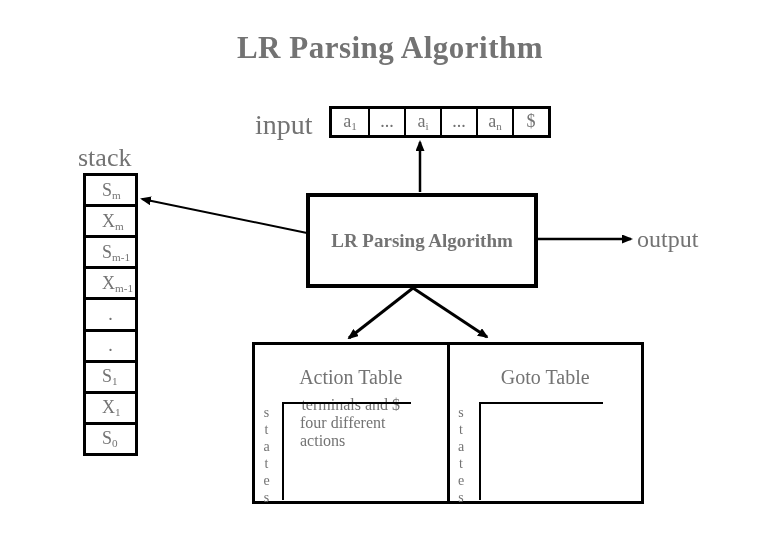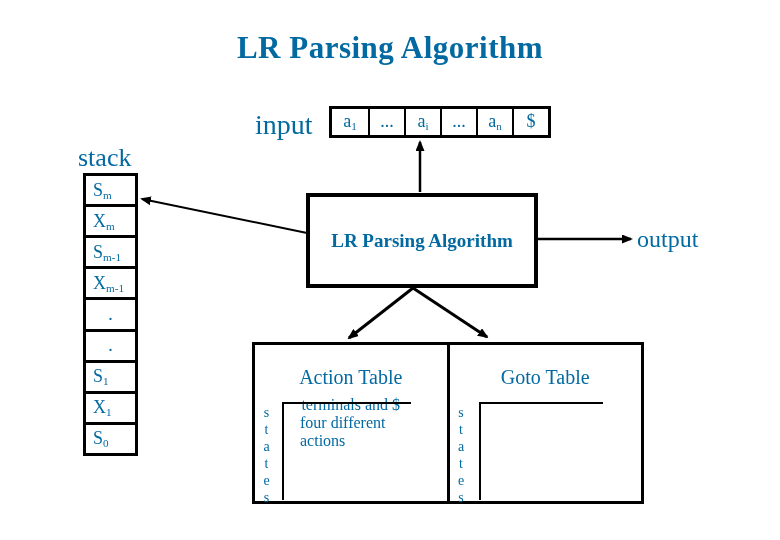--- a/index.html
+++ b/index.html
@@ -1,18 +1,18 @@
 <!DOCTYPE html>
 <html><head>
 <meta charset="utf-8">
 <style>
   html,body { margin:0; padding:0; }
   .slide {
     position:relative; width:780px; height:540px;
-    background:#ffffff; color:#0369a1;
+    background:#ffffff; color:#737373;
     font-family:"Liberation Serif", serif;
     overflow:hidden;
   }
   .page-title {
     position:absolute; top:30px; left:0; width:100%;
     text-align:center; font-size:31px; font-weight:bold;
     letter-spacing:0.5px;
   }
   .input-label { position:absolute; left:255px; top:109px; font-size:28px; }
   .tape {
@@ -27,21 +27,21 @@
   }
   .tape-cell:first-child { border-left:none; }
   .stack-label { position:absolute; left:78px; top:143px; font-size:26px; }
   .stack-box {
     position:absolute; left:83px; top:173px; width:55px; height:283px;
     border:3px solid #000; box-sizing:border-box;
     display:flex; flex-direction:column; background:#fff;
   }
   .stack-cell {
     flex:1; border-top:3px solid #000;
-    display:flex; align-items:center; padding-left:7px;
+    display:flex; align-items:center; padding-left:16px;
     font-size:18px; box-sizing:border-box;
   }
   .stack-cell:first-child { border-top:none; }
   .stack-cell.dot { justify-content:center; padding-left:0; }
   .sub { font-size:0.62em; vertical-align:-0.28em; letter-spacing:0; }
   .parser-box {
     position:absolute; left:306px; top:193px; width:232px; height:95px;
     border:4px solid #000; box-sizing:border-box;
     display:flex; align-items:center; justify-content:center;
     font-size:19px; font-weight:bold; background:#fff;

